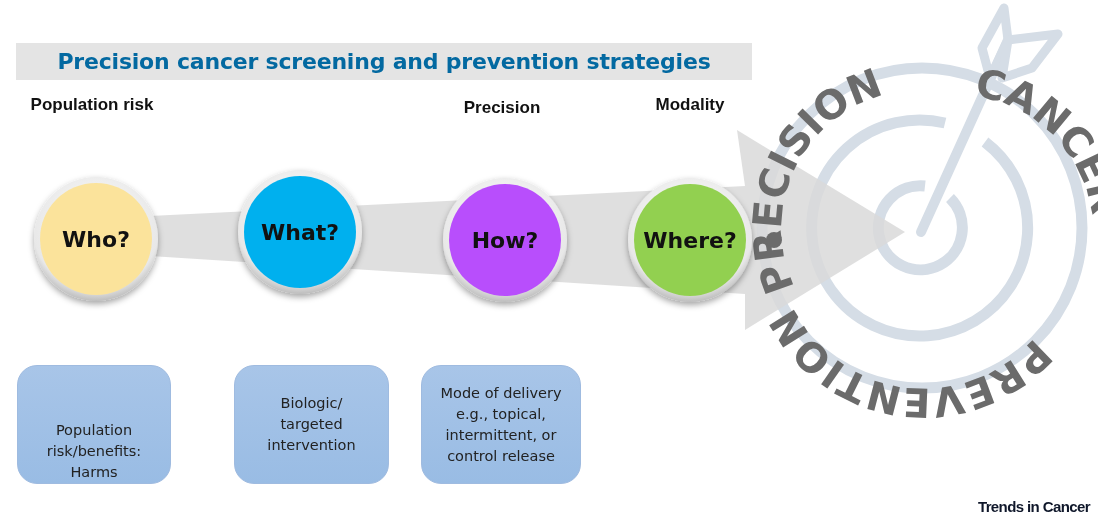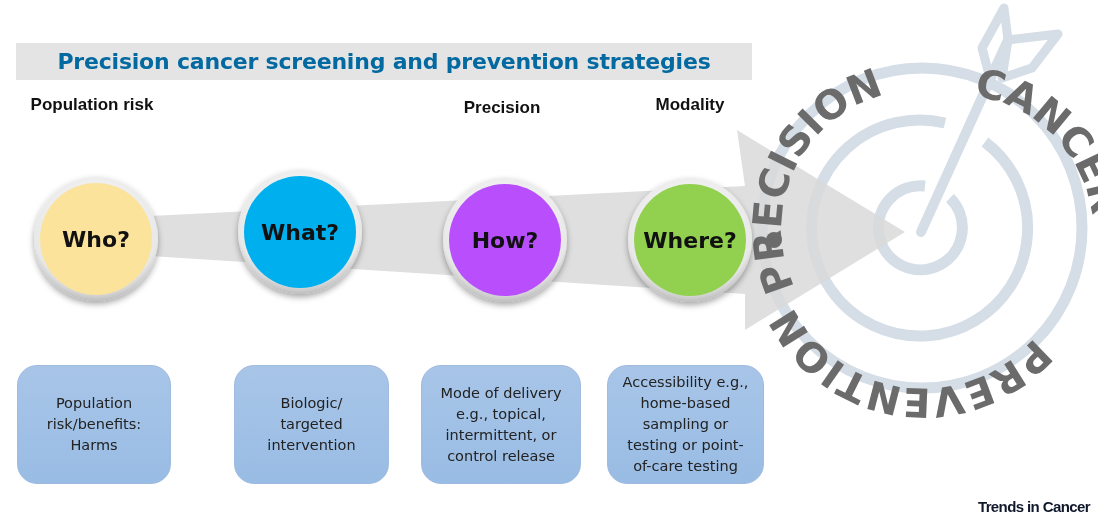--- a/index.html
+++ b/index.html
@@ -91,38 +91,31 @@
   </svg>
 
   <div class="banner">
     <div class="banner-text">Precision cancer screening and prevention strategies</div>
   </div>
 
   <div class="col-head" style="left:92px">Population risk</div>
   <div class="col-head" style="left:502px;top:98px">Precision</div>
   <div class="col-head" style="left:690px">Modality</div>
 
-  <div class="box" style="left: 17px; width: 154px; background: linear-gradient(rgb(168, 197, 232), rgb(153, 188, 228));">
+  <div class="box" style="left: 17px; width: 154px; background: linear-gradient(rgb(168, 197, 232), rgb(153, 188, 228)); align-items: flex-end;">
       <span>Population
 risk/benefits:
 Harms</span>
     </div>
   <div class="box" style="left: 234px; width: 155px; background: linear-gradient(rgb(168, 197, 232), rgb(153, 188, 228));">
       <span>Biologic/
 targeted
 intervention</span>
     </div>
   <div class="box" style="left: 421px; width: 160px; background: linear-gradient(rgb(168, 197, 232), rgb(153, 188, 228));">
       <span>Mode of delivery
 e.g., topical,
 intermittent, or
 control release</span>
     </div>
-  <div class="box" style="left: 607px; width: 157px; background: linear-gradient(rgb(168, 197, 232), rgb(153, 188, 228));">
-      <span>Accessibility e.g.,
-home-based
-sampling or
-testing or point-
-of-care testing</span>
-    </div>
 
   <div class="brand">Trends in Cancer</div>
 </div>
 
 </body></html>

